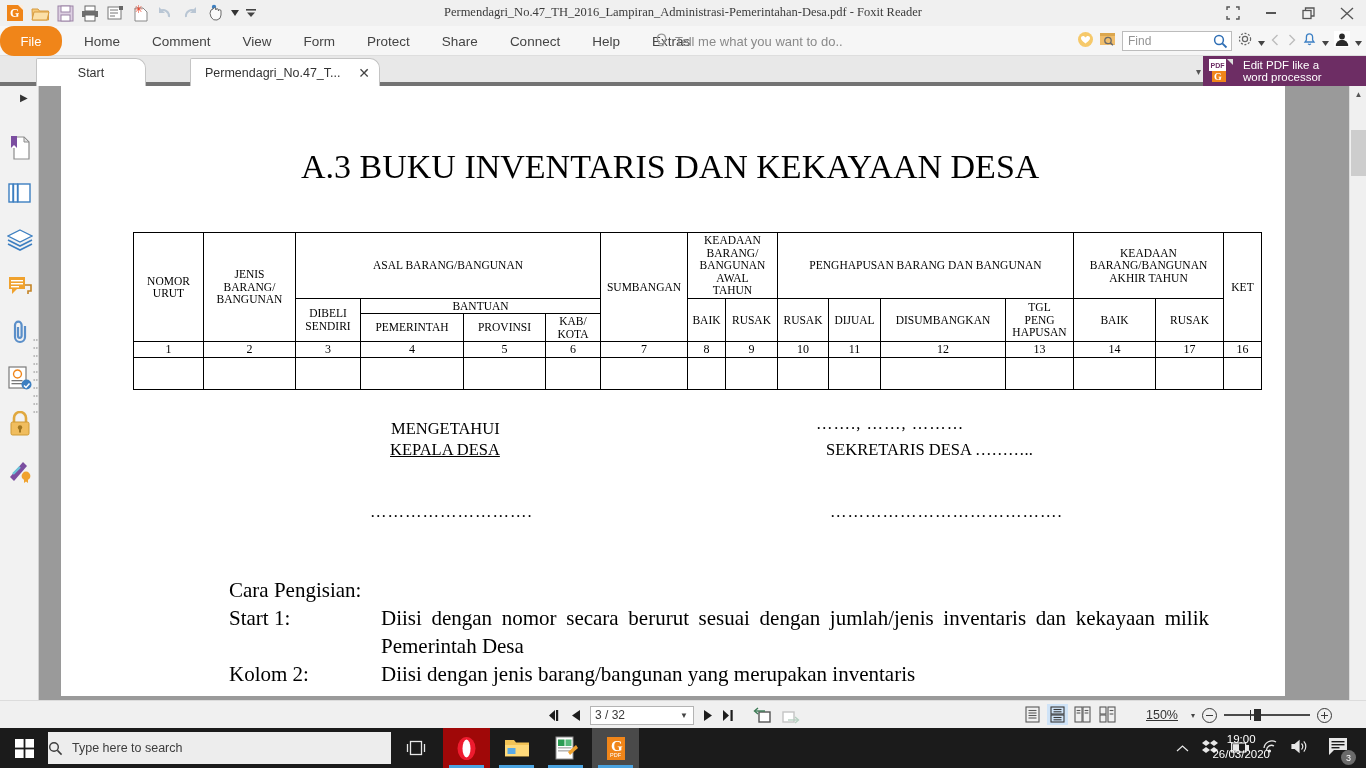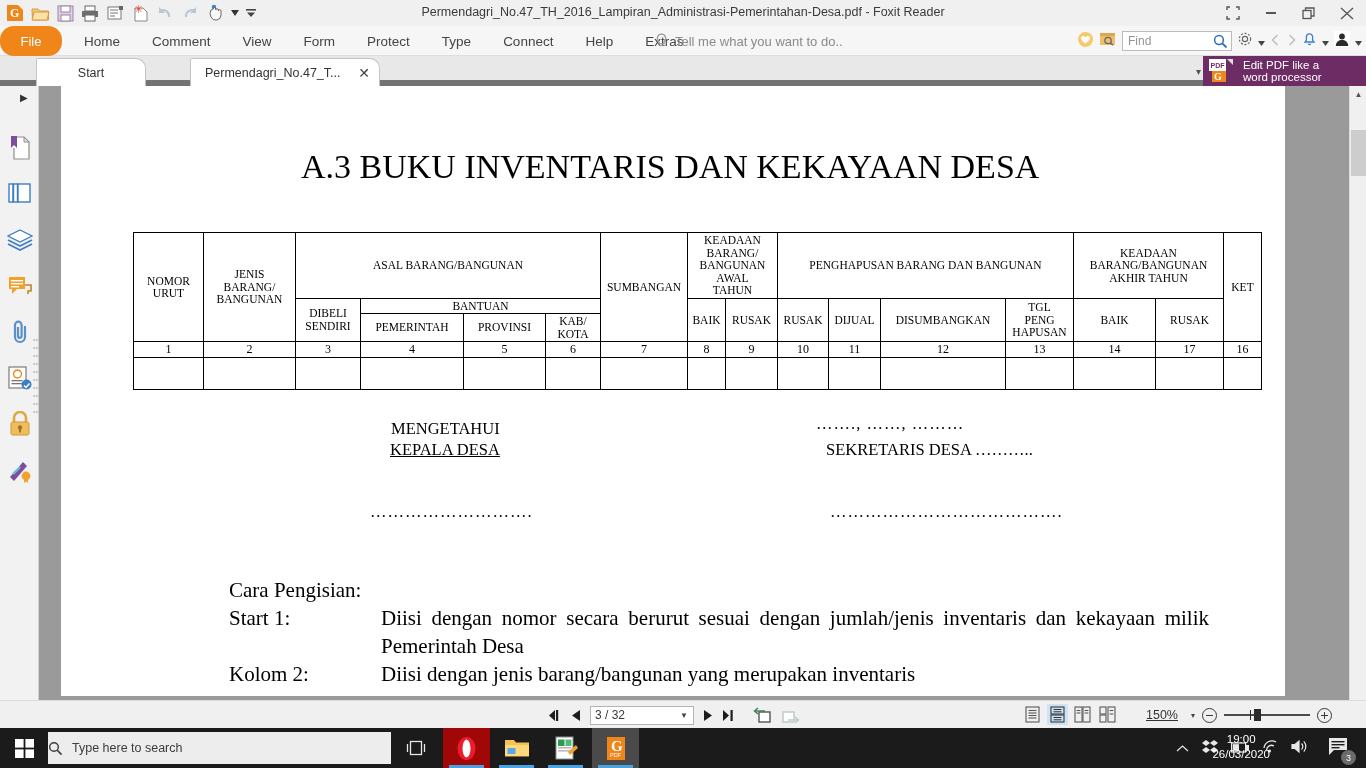--- a/index.html
+++ b/index.html
@@ -16,21 +16,21 @@
     position: absolute; left: 0; top: 0; width: 1366px; height: 26px;
     background: #f0f0f0;
   }
   .qat { position: absolute; left: 4px; top: 2px; display: flex; align-items: center; gap: 3px; }
   .qat-btn {
     width: 22px; height: 22px; display: flex; align-items: center; justify-content: center;
     position: relative;
   }
   .win-title {
     position: absolute; left: 0; top: 5px; width: 1366px; text-align: center;
-    font-size: 12.5px; color: #3a3a3a;
+    font-size: 12.5px; color: #3a3a3a; font-family: Liberation Serif, serif;
   }
   .win-ctrl {
     position: absolute; top: 0; height: 26px; width: 38px;
     display: flex; align-items: center; justify-content: center;
     color: #555;
   }
 
   
   .menubar {
     position: absolute; left: 0; top: 26px; width: 1366px; height: 30px;
@@ -52,21 +52,21 @@
   .menubar-right { position: absolute; right: 4px; top: 0; height: 30px; display: flex; align-items: center; gap: 5px; }
   .find-box {
     width: 110px; height: 20px; border: 1px solid #bcbcbc; background: #fff;
     display: flex; align-items: center; padding-left: 5px; position: relative;
   }
   .find-box .ph { font-size: 12px; color: #949494; }
 
   
   .tabstrip {
     position: absolute; left: 0; top: 56px; width: 1366px; height: 30px;
-    background: #e8e8e8; border-bottom: 6px solid #737373; text-align: center;
+    background: #e8e8e8; border-bottom: 4px solid #737373; text-align: center;
   }
   .doc-tab {
     position: absolute; top: 2px; height: 28px; background: #fff;
     display: flex; align-items: center; padding: 0 14px;
     font-size: 12.5px; color: #333;
     border-left: 1px solid #c4c4c4; border-right: 1px solid #c4c4c4; border-top: 1px solid #c4c4c4;
     border-radius: 2px 10px 0 0;
   }
   .tab-start { left: 36px; width: 110px; justify-content: center; }
   .tab-doc { left: 190px; width: 190px; }
@@ -303,21 +303,21 @@
   </div>
 
   <div class="menubar">
     <div class="file-tab">File</div>
     <div class="menu-items">
       <div class="menu-item">Home</div>
       <div class="menu-item">Comment</div>
       <div class="menu-item">View</div>
       <div class="menu-item">Form</div>
       <div class="menu-item">Protect</div>
-      <div class="menu-item">Type</div>
+      <div class="menu-item">Share</div>
       <div class="menu-item">Connect</div>
       <div class="menu-item">Help</div>
       <div class="menu-item">Extras</div>
     </div>
     <div class="tellme">
       <svg width="13" height="16" viewBox="0 0 13 16" fill="none" stroke="#9a9a9a" stroke-width="1.2">
           <path d="M6.5 1.2 a4.2 4.2 0 0 1 2.6 7.5 l0 2 l-5.2 0 l0 -2 A4.2 4.2 0 0 1 6.5 1.2z"></path>
           <line x1="4.3" y1="12.6" x2="8.7" y2="12.6"></line>
         </svg>
       <span>Tell me what you want to do..</span>

